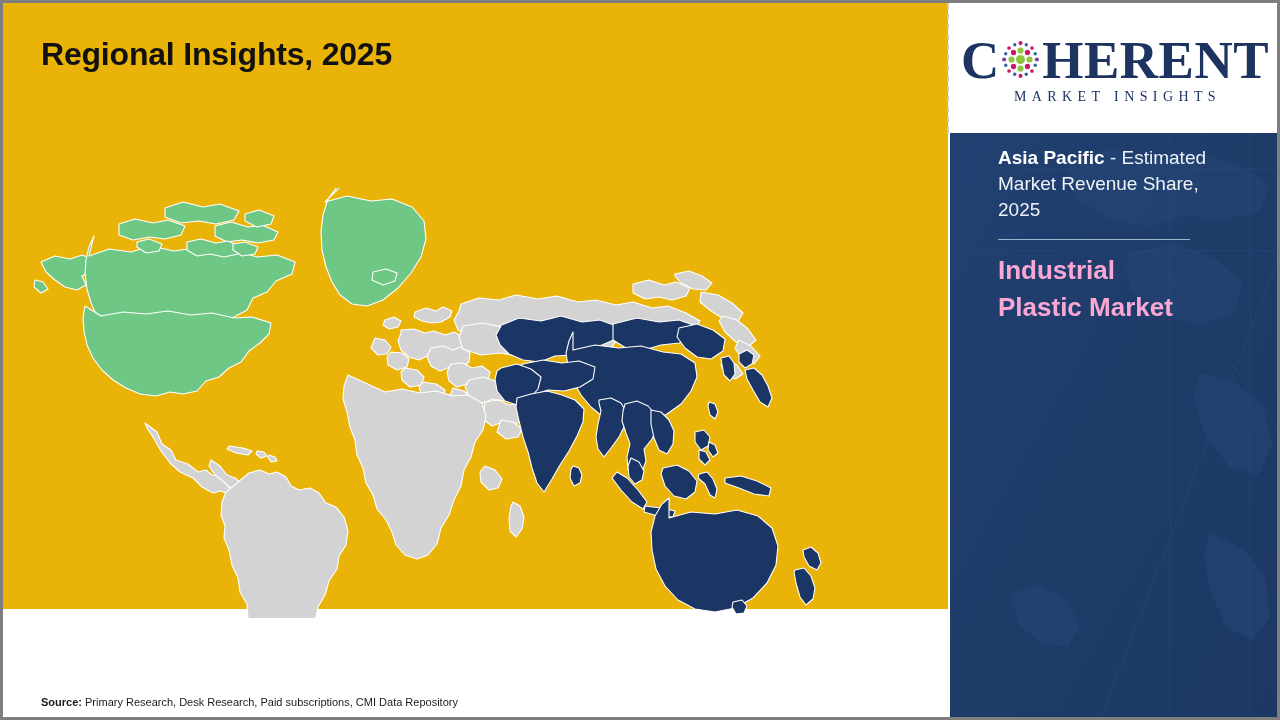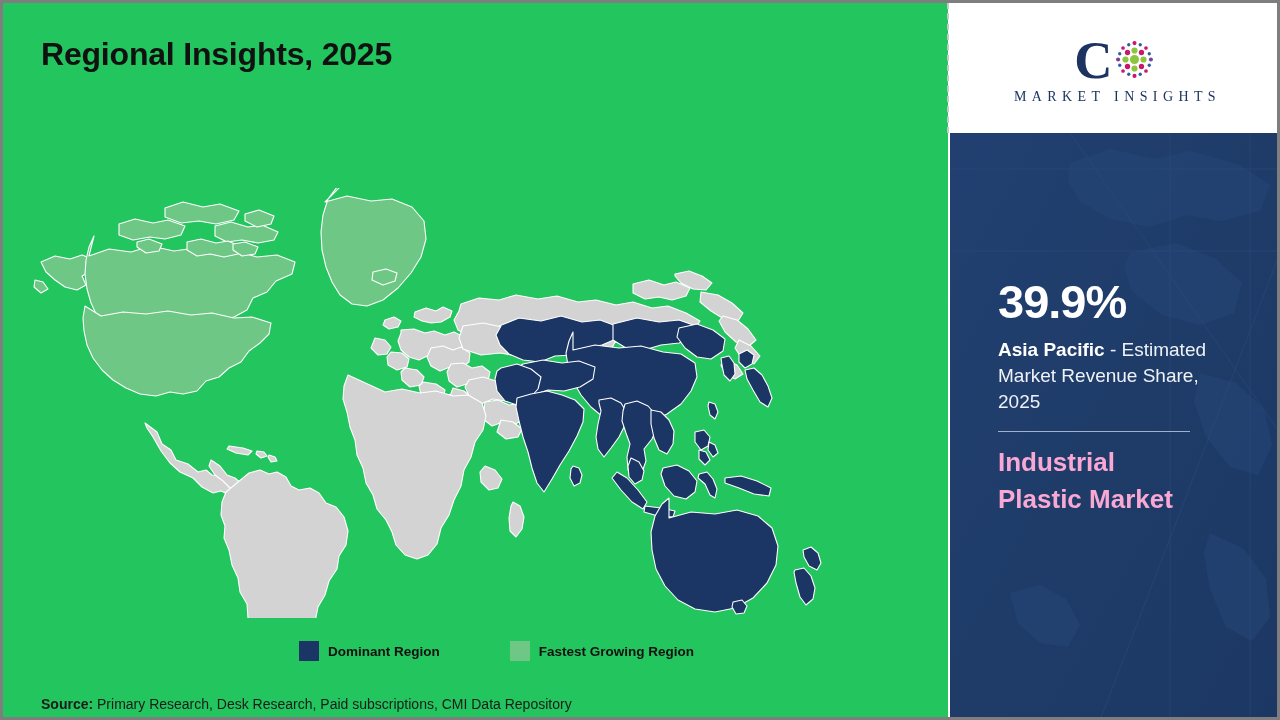--- a/index.html
+++ b/index.html
@@ -10,22 +10,22 @@
   }
   .slide{
     position:relative;width:1280px;height:720px;
     box-sizing:border-box;
     border:3px solid #7e7e7e;
     background:#ffffff;
     overflow:hidden;
   }
   
   .left-panel{
-    position:absolute;left:0;top:0;width:945px;height:714px;
-    background:#22c55e;
+    position:absolute;left:0;top:0;width:945px;height:606px;
+    background:#eab308;
   }
   .title{
     position:absolute;left:38px;top:33px;
     font-size:32px;font-weight:bold;color:#111111;
     letter-spacing:-0.2px;white-space:nowrap;
   }
   .subtitle{
     position:absolute;left:320px;top:126px;
     font-size:25px;color:#1a1a1a;white-space:nowrap;
   }
@@ -38,21 +38,21 @@
   .legend{
     position:absolute;left:296px;top:638px;
     display:flex;align-items:center;gap:70px;
   }
   .legend-item{display:flex;align-items:center;gap:9px;}
   .swatch{width:20px;height:20px;display:block;}
   .legend-label{font-size:13.5px;font-weight:bold;color:#111;white-space:nowrap;}
   
   .source{
     position:absolute;left:38px;top:693px;
-    font-size:14px;color:#1b1b1b;white-space:nowrap;
+    font-size:11px;color:#1b1b1b;white-space:nowrap;
   }
   .source b{font-weight:bold;}
   
   .divider{
     position:absolute;left:944px;top:0px;width:0;height:130px;
     border-left:2px dashed #c9c9c9;
   }
   
   .logo-box{
     position:absolute;left:947px;top:3px;width:330px;height:127px;
@@ -230,30 +230,20 @@
             <path d="M712 182 l9 -2 8 7 6 11 4 12 -4 9 -8 -5 -7 -12 -6 -11z"></path>
 
             <path d="M688 170 l8 -2 5 7 1 11 -5 7 -6 -6 -2 -10z"></path>
 
             <path d="M676 214 l6 2 3 8 -3 7 -5 -4 -2 -9z"></path>
           </g>
         </g>
       </svg>
     </div>
 
-    <div class="legend">
-      <div class="legend-item">
-        <span class="swatch" style="background:#1b3664"></span>
-        <span class="legend-label">Dominant Region</span>
-      </div>
-      <div class="legend-item">
-        <span class="swatch" style="background:#6fc786"></span>
-        <span class="legend-label">Fastest Growing Region</span>
-      </div>
-    </div>
 
     <div class="source">
       <b>Source:</b><span> Primary Research, Desk Research, Paid subscriptions, CMI Data Repository</span>
     </div>
   </div>
 
   <div class="divider"></div>
 
   <div class="logo-box">
     <div class="logo-row">
@@ -280,20 +270,21 @@
           <circle cx="36" cy="14" r="4" fill="#2e5fa3"></circle>
           <circle cx="64" cy="14" r="4" fill="#2e5fa3"></circle>
           <circle cx="36" cy="86" r="4" fill="#2e5fa3"></circle>
           <circle cx="64" cy="86" r="4" fill="#2e5fa3"></circle>
           <circle cx="14" cy="36" r="4" fill="#2e5fa3"></circle>
           <circle cx="14" cy="64" r="4" fill="#2e5fa3"></circle>
           <circle cx="86" cy="36" r="4" fill="#2e5fa3"></circle>
           <circle cx="86" cy="64" r="4" fill="#2e5fa3"></circle>
         </g>
       </svg>
+      <span class="logo-rest">HERENT</span>
     </div>
     <div class="logo-sub">MARKET INSIGHTS</div>
   </div>
 
   <div class="side-panel">
     <svg class="side-tex" viewBox="0 0 330 587" preserveAspectRatio="none">
       <defs>
         <linearGradient id="sg" x1="0" y1="0" x2="1" y2="1">
           <stop offset="0%" stop-color="#24447a"></stop>
           <stop offset="55%" stop-color="#1f3c68"></stop>
@@ -311,21 +302,20 @@
       <g stroke="#3a5d92" stroke-width="1" fill="none" opacity="0.5">
         <line x1="0" y1="36" x2="330" y2="36"></line>
         <line x1="0" y1="118" x2="330" y2="118"></line>
         <line x1="220" y1="0" x2="220" y2="587"></line>
         <line x1="300" y1="0" x2="300" y2="587"></line>
         <line x1="120" y1="0" x2="330" y2="300"></line>
         <line x1="330" y1="120" x2="150" y2="587"></line>
       </g>
     </svg>
     <div class="side-content">
-      <div class="pct">39.9%</div>
       <div class="pct-desc">
         <b>Asia Pacific</b><span> - Estimated Market Revenue Share, 2025</span>
       </div>
       <div class="rule"></div>
       <div class="market" style="white-space:pre-line">Industrial
 Plastic Market</div>
     </div>
   </div>
 
 </div>

